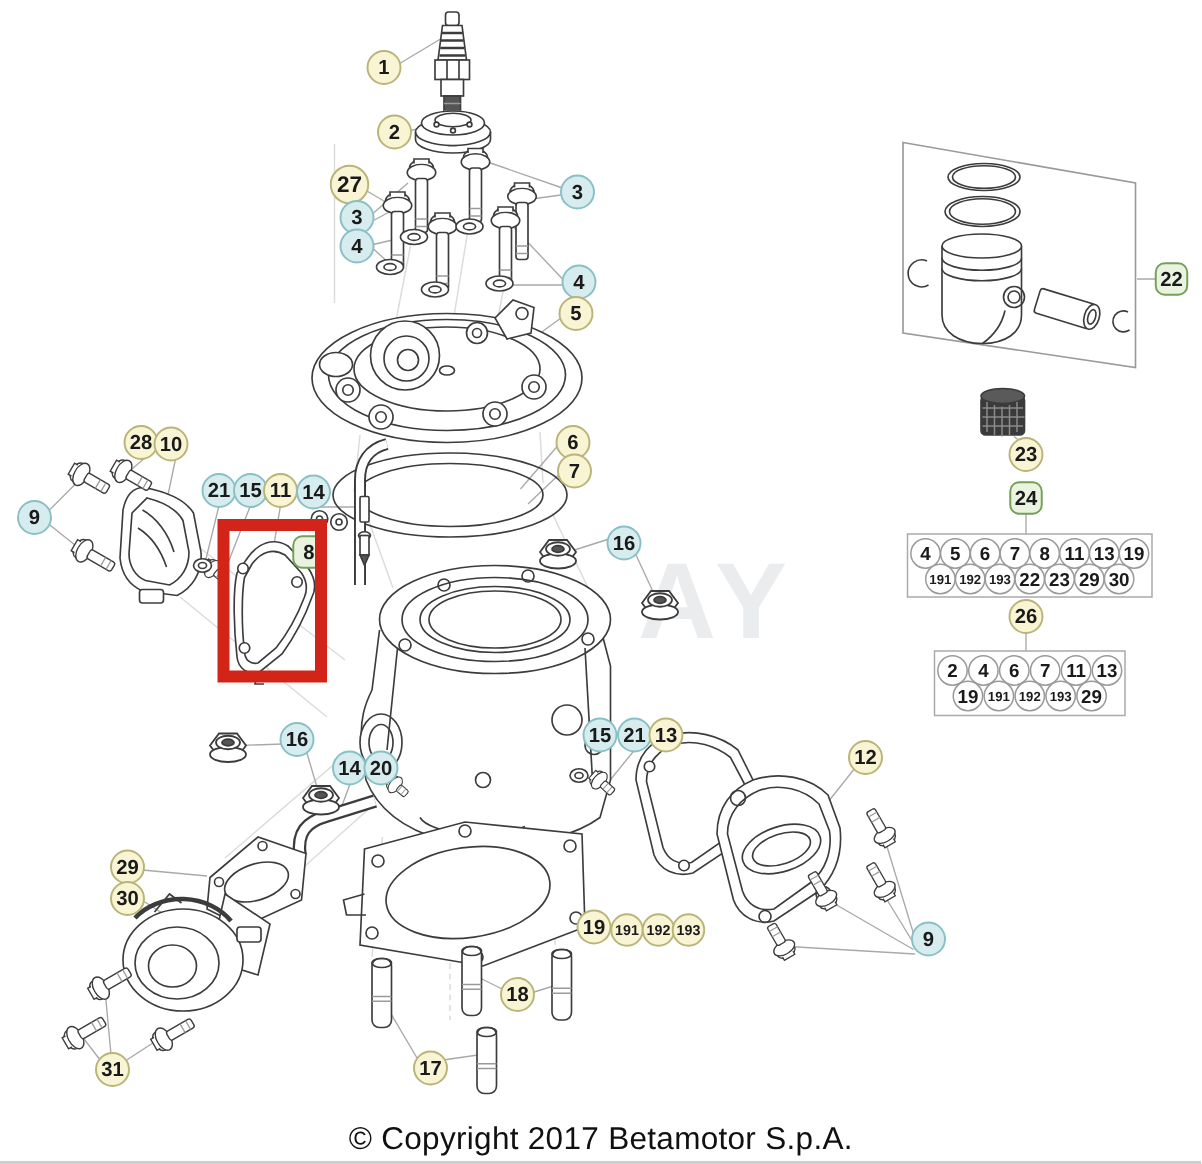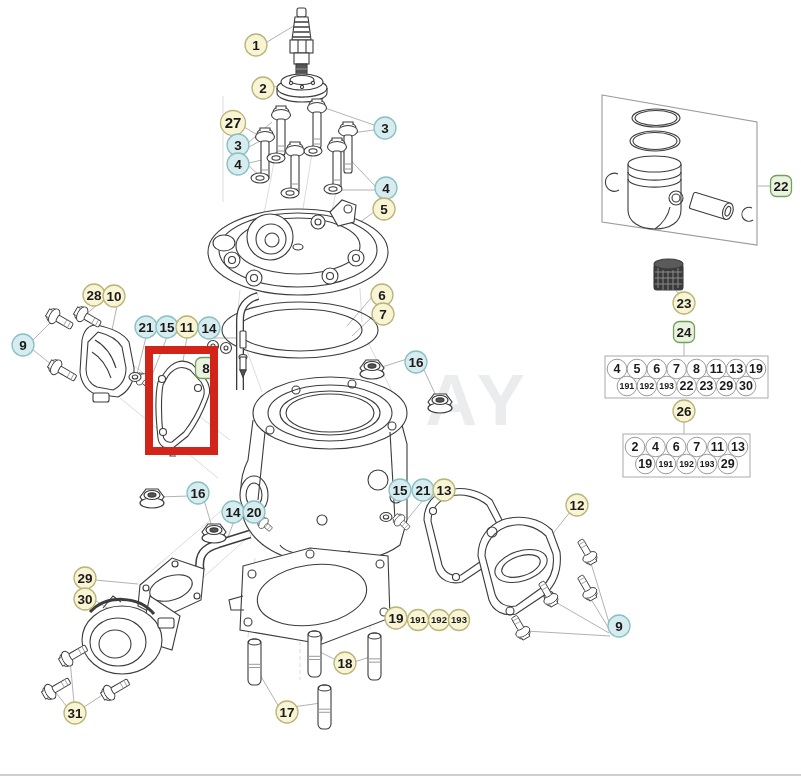--- a/index.html
+++ b/index.html
@@ -787,14 +787,15 @@
             <text x="707.0999999999999" y="467.2" text-anchor="middle" font-size="8.8" font-weight="bold" fill="#1a1a1a">193</text>
           </g>
           <g>
             <circle cx="727.6999999999999" cy="464" r="9.8" fill="#ffffff" stroke="#9a9a9a" stroke-width="1"></circle>
             <text x="727.6999999999999" y="468.4" text-anchor="middle" font-size="12.5" font-weight="bold" fill="#1a1a1a">29</text>
           </g>
         </g>
       </g>
 </svg>
 
+<div class="copyright">© Copyright 2017 Betamotor S.p.A.</div>
 <div class="bottom-edge"></div>
 </div>
 
 </body></html>

